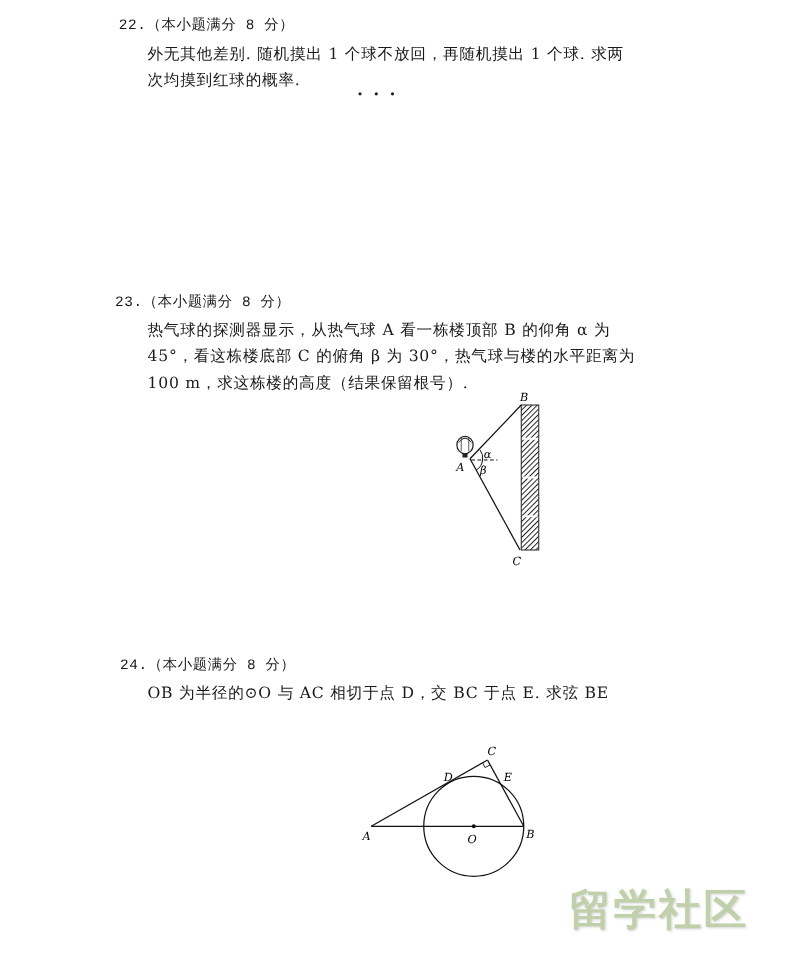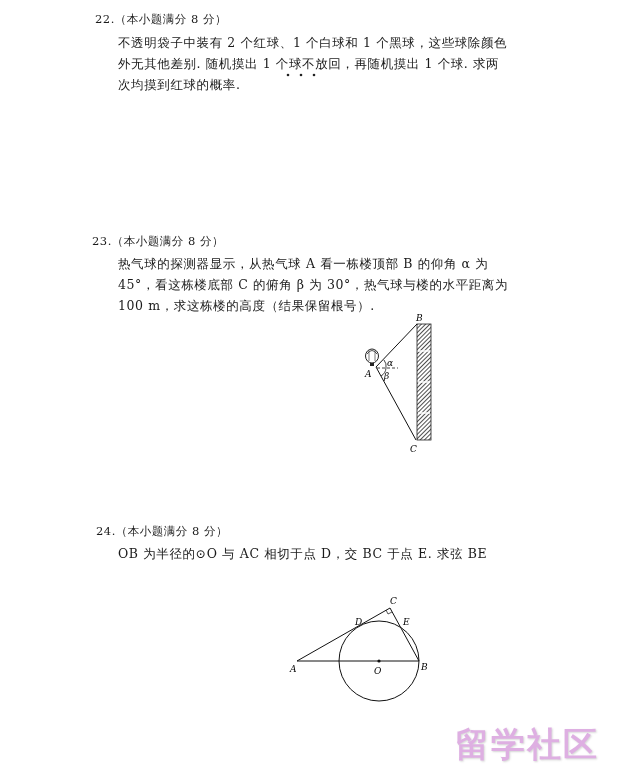--- a/index.html
+++ b/index.html
@@ -1,34 +1,33 @@
 <!DOCTYPE html>
 <html><head>
 <meta charset="utf-8">
 <style>
   html, body { margin: 0; padding: 0; background: #ffffff; }
   body { width: 628px; height: 784px; position: relative; overflow: hidden;
          font-family: "DejaVu Serif", "Liberation Serif", serif; color: #1a1a1a; }
-  .q-head { position: absolute; font-size: 11.5px; letter-spacing: 0.5px; }
+  .q-head { position: absolute; font-size: 11.5px; letter-spacing: 0.5px; font-family: Liberation Mono, monospace; }
   .q-body { position: absolute; font-size: 12.5px; line-height: 21px; letter-spacing: 0.6px; }
   .q-body div { white-space: nowrap; }
   .figure { position: absolute; }
   .watermark { position: absolute; left: 455px; top: 708px; width: 165px; height: 70px; opacity: 0.35; }
-  .wm-cn { font-family: "DejaVu Sans", sans-serif; font-size: 34px; font-weight: bold; color: #a21caf; letter-spacing: 2px;
-           text-shadow: 1px 1px 2px #888; line-height: 40px; margin-top: 16px; }
+  .wm-cn { font-family: "DejaVu Sans", sans-serif; font-size: 34px; font-weight: bold; color: #4d7c0f; letter-spacing: 2px;
+           text-shadow: 1px 1px 2px #888; line-height: 40px; }
   .wm-url { font-family: "DejaVu Sans", sans-serif; font-size: 14px; color: #bdbdbd; text-shadow: 1px 1px 1px #999; }
 </style>
 </head>
 <body>
 
 <div class="q-head" style="left:95px; top:12px;">
   <span>22.</span><span>（本小题满分 8 分）</span>
 </div>
 <div class="q-body" style="left:118px; top:32px;">
-  <div>不透明袋子中装有 2 个红球、1 个白球和 1 个黑球，这些球除颜色</div>
   <div>外无其他差别. 随机摸出 1 个球不放回，再随机摸出 1 个球. 求两</div>
   <div>次均摸到红球的概率.</div>
 </div>
 <svg class="figure" style="left:282px; top:71px;" width="40" height="8">
   <circle cx="6" cy="4" r="1.3" fill="#222"></circle>
     <circle cx="19" cy="4" r="1.3" fill="#222"></circle>
     <circle cx="32" cy="4" r="1.3" fill="#222"></circle>
 </svg>
 
 <div class="q-head" style="left:92px; top:234px;">

